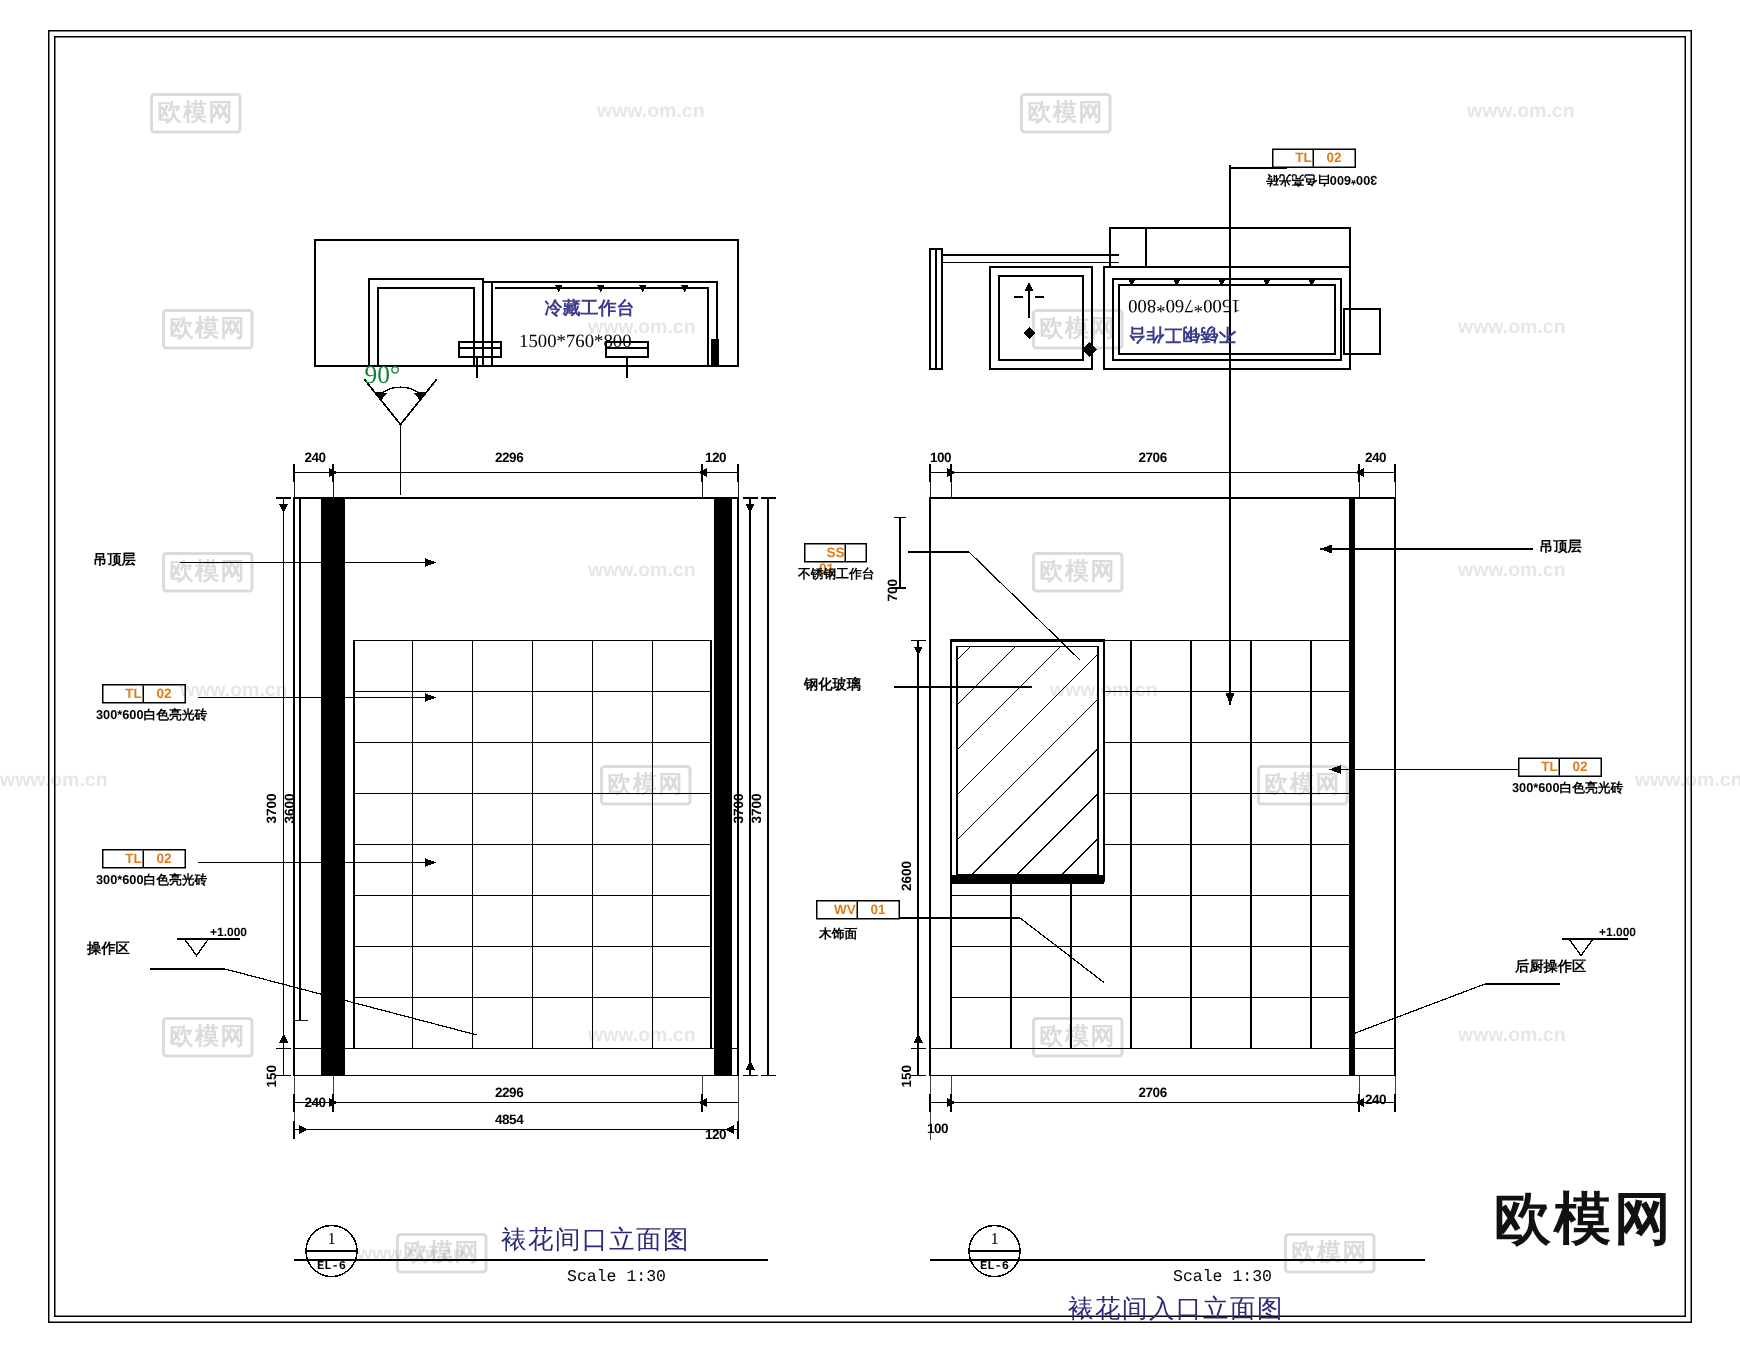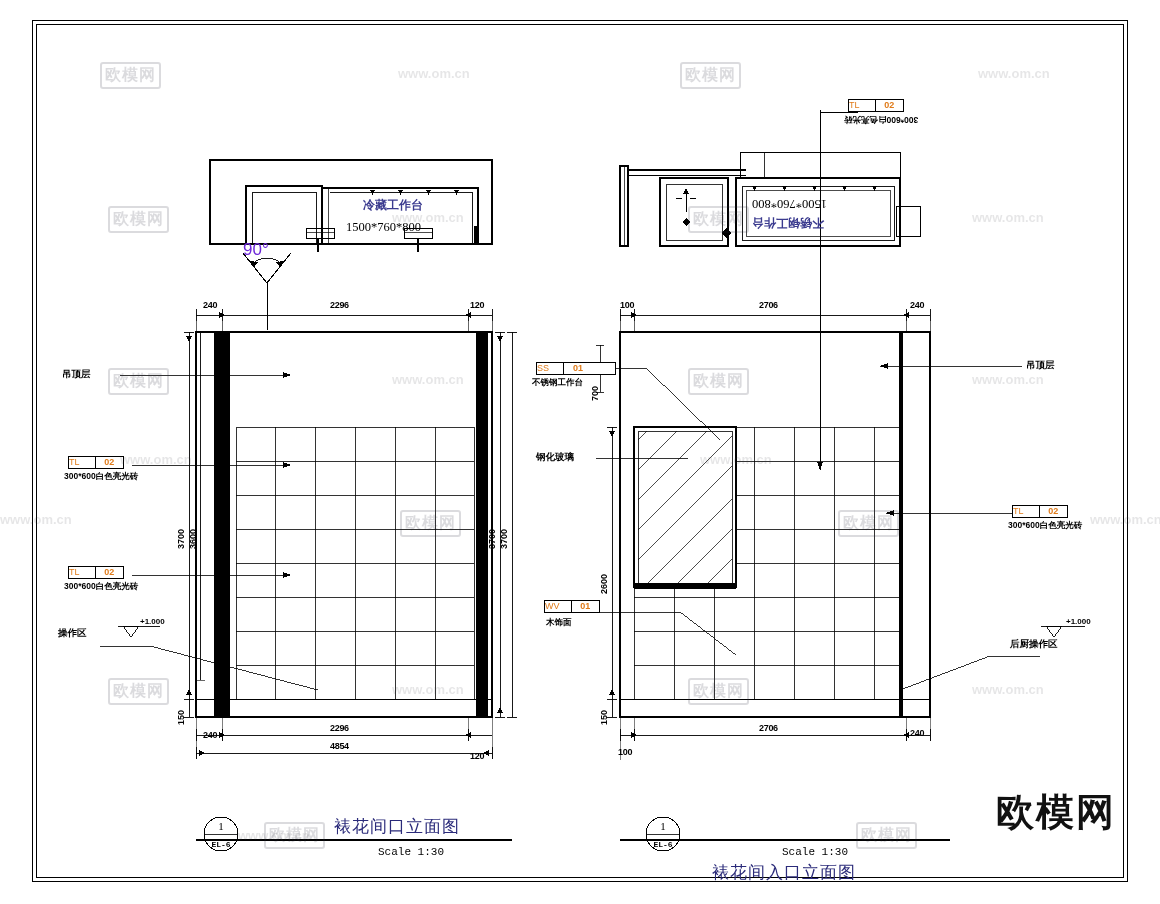--- a/index.html
+++ b/index.html
@@ -67,24 +67,24 @@
   .tagbox {
     position: absolute;
     border: 1px solid #000;
     height: 13px;
     display: flex;
     background: #fff;
     box-sizing: border-box;
   }
   .tagbox .tcode {
     width: 26px;
-    text-align: left;
+    text-align: right;
     font-size: 9px;
     color: #e07b1a;
-    font-weight: normal;
+    font-weight: bold;
     border-right: 1px solid #000;
     line-height: 11px;
     font-family: "Liberation Sans", sans-serif;
   }
   .tagbox .tnum {
     width: 28px;
     text-align: center;
     font-size: 9px;
     color: #e07b1a;
     font-weight: bold;
@@ -112,22 +112,22 @@
     white-space: nowrap;
     font-family: "Liberation Serif", serif;
   }
   .flip {
     transform: rotate(180deg);
     transform-origin: center center;
   }
   .angle-lbl {
     position: absolute;
     font-size: 17px;
-    color: #6d28d9;
-    font-family: Liberation Sans, sans-serif;
+    color: #15803d;
+    font-family: Liberation Serif, serif;
   }
   .title-cn {
     position: absolute;
     font-size: 17px;
     color: #2b2b7a;
     font-weight: normal;
     white-space: nowrap;
     letter-spacing: 1px;
   }
   .title-scale {
@@ -535,21 +535,21 @@
 
   <div class="lbl dim-v" style="left:609px; top:585px;">2600</div>
   <div class="lbl dim-v" style="left:609px; top:716px;">150</div>
   <div class="lbl dim-v" style="left:600px; top:392px;">700</div>
 
   <div class="lbl note-cn" style="left:1026px; top:360px;">吊顶层</div>
   <div class="lbl note-cn" style="left:536px; top:452px;">钢化玻璃</div>
   <div class="lbl note-cn" style="left:1010px; top:640px;font-family:Liberation Mono, monospace;">后厨操作区</div>
   <div class="level-lbl" style="left:1066px; top:617px;">+1.000</div>
 
-  <div class="tagbox" style="left:536px; top:362px; width:80px;">
+  <div class="tagbox" style="left:536px; top:362px; width:42px;flex-direction:column;">
     <div class="tcode">SS</div>
     <div class="tnum">01</div>
   </div>
   <div class="tagdesc" style="left:532px; top:377px;">不锈钢工作台</div>
 
   <div class="tagbox" style="left:544px; top:600px; width:56px;">
     <div class="tcode">WV</div>
     <div class="tnum">01</div>
   </div>
   <div class="tagdesc" style="left:546px; top:617px;">木饰面</div>

